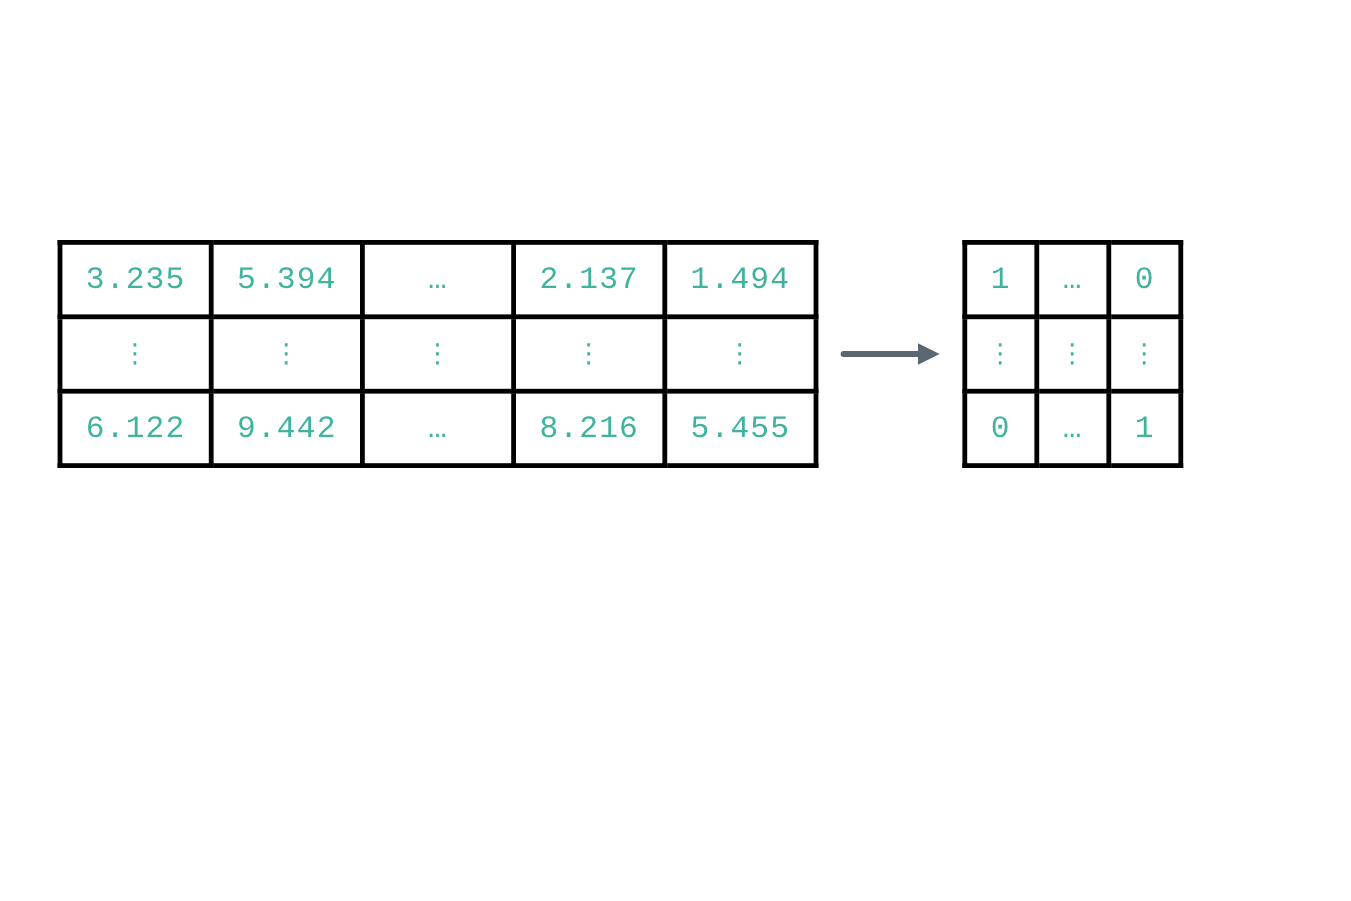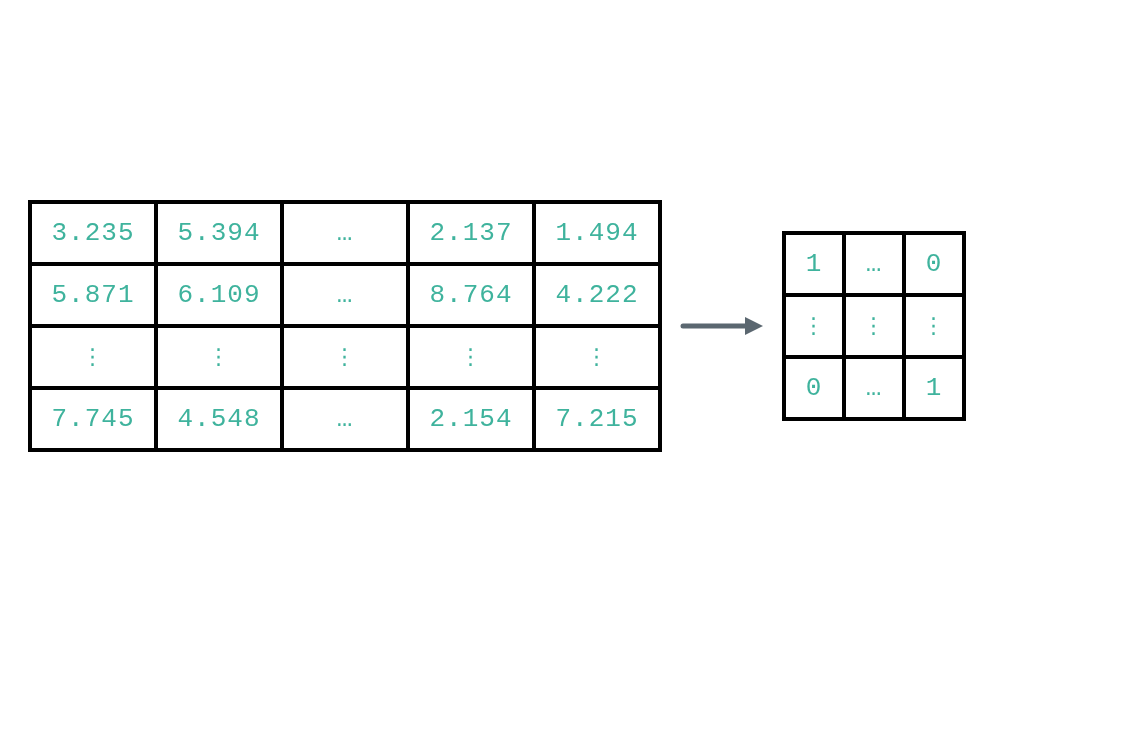--- a/index.html
+++ b/index.html
@@ -16,21 +16,21 @@
     width: 1126px;
     height: 751px;
   }
   .row {
     position: absolute;
     left: 0;
     width: 1126px;
     display: flex;
     align-items: center;
     justify-content: flex-start;
-    padding-left: 28px;
+    padding-left: 48px;
   }
   .big-matrix {
     border: 4px solid #000;
     border-collapse: collapse;
     background: #fff;
   }
   .big-matrix td {
     border: 4px solid #000;
     width: 126px;
     height: 62px;
@@ -80,39 +80,32 @@
     <table class="big-matrix">
       <tbody>
           <tr>
         <td>3.235</td>
         <td>5.394</td>
         <td>…</td>
         <td>2.137</td>
         <td>1.494</td>
       </tr>
       <tr>
-        <td>5.871</td>
-        <td>6.109</td>
-        <td>…</td>
-        <td>8.764</td>
-        <td>4.222</td>
-      </tr>
-      <tr>
         <td><span class="vdots">⋮</span></td>
         <td><span class="vdots">⋮</span></td>
         <td><span class="vdots">⋮</span></td>
         <td><span class="vdots">⋮</span></td>
         <td><span class="vdots">⋮</span></td>
       </tr>
       <tr>
-        <td>7.745</td>
-        <td>4.548</td>
+        <td>6.122</td>
+        <td>9.442</td>
         <td>…</td>
-        <td>2.154</td>
-        <td>7.215</td>
+        <td>8.216</td>
+        <td>5.455</td>
       </tr>
     </tbody>
       </table>
 
     <div class="arrow-wrap">
       <svg width="90" height="30" viewBox="0 0 90 30">
         <line x1="6" y1="15" x2="70" y2="15" stroke="#5b6770" stroke-width="5" stroke-linecap="round"></line>
         <polygon points="68,6 86,15 68,24" fill="#5b6770"></polygon>
       </svg>
     </div>

